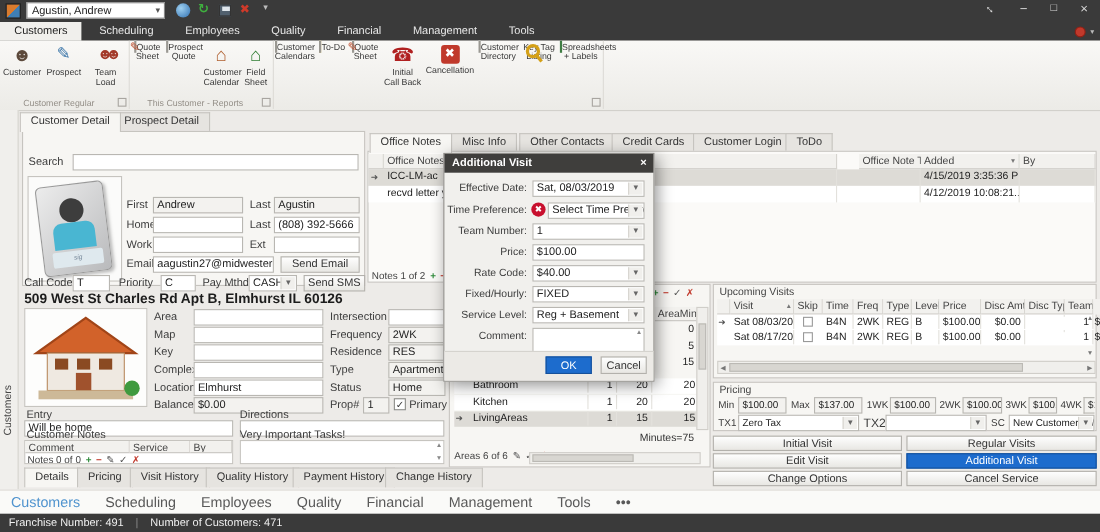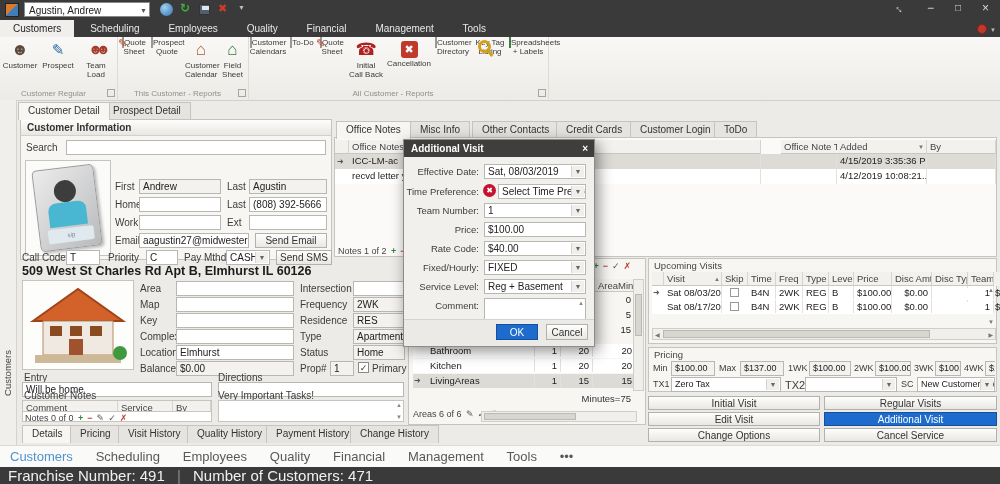--- a/index.html
+++ b/index.html
@@ -60,21 +60,21 @@
          box-shadow:3px 4px 14px rgba(0,0,0,.45);z-index:50}
   .modal-h{position:absolute;left:0;top:0;right:0;height:17px;background:#3f3e3c;color:#fff;font-weight:bold;
          font-size:10px;line-height:17px;padding:0 7px;box-sizing:border-box}
   .mlbl{position:absolute;font-size:9.5px;color:#3c3c3c;text-align:right;width:75px;white-space:nowrap}
   .err{position:absolute;width:13px;height:13px;border-radius:50%;background:#c8102e;color:#fff;font-size:8px;font-weight:bold;
        display:flex;align-items:center;justify-content:center}
   
   .bottomnav{position:absolute;left:0;top:445px;width:1000px;height:22px;background:#fafaf8;border-top:1px solid #dcdad5}
   .bn{display:inline-block;font-size:13px;color:#595959;padding:3px 10px 0 10px}
   .bn.active{color:#4f93ce}
-  .statusbar{position:absolute;left:0;top:467px;width:1000px;height:17px;background:#3a3a3a;color:#f0f0f0;font-size:15px;line-height:17px}
+  .statusbar{position:absolute;left:0;top:467px;width:1000px;height:17px;background:#3a3a3a;color:#f0f0f0;font-size:10px;line-height:17px}
   .tabbtn{position:absolute;height:17px;line-height:16px;padding:0 9px;font-size:10px;background:#e6e4e0;
           border:1px solid #c6c4bf;border-bottom:none;color:#333}
   .tabbtn.active{background:#f7f6f3;font-weight:normal}
   .vtab{position:absolute;left:0;top:100px;width:16px;height:345px;background:#f0efec;border-right:1px solid #d5d3ce}
   .vtab span{position:absolute;top:250px;left:2px;font-size:9.5px;color:#444;writing-mode:vertical-rl;transform:rotate(180deg)}
   .rowsel{background:#dddbd6}
 </style>
 </head>
 <body>
 
@@ -172,34 +172,32 @@
       <span>Customer Directory</span>
     </div>
     <div class="ritem" style="left:225px;width:34px">
       <span class="keyicon"></span>
       <span>Key Tag Listing</span>
     </div>
     <div class="ritem" style="left:261px;width:38px">
       <span class="sheeticon"></span>
       <span>Spreadsheets + Labels</span>
     </div>
-    <div class="rglabel">All Customer - Reports</div>
     <span class="launcher"></span>
   </div>
 </div>
 
 <div class="vtab">
   <span>Customers</span>
 </div>
 
 <div class="tabbtn active" style="left:18px;top:102px;z-index:2">Customer Detail</div>
 <div class="tabbtn" style="left:103px;top:102px">Prospect Detail</div>
 
 <div class="grp" style="left:20px;top:119px;width:312px;height:141px">
-  <div class="panel-title">Customer Information</div>
   <div class="lbl" style="left:5px;top:22px">Search</div>
   <div class="inp" style="left:45px;top:20px;width:260px"></div>
 
   <div class="abs" style="left:4px;top:40px;width:86px;height:96px;background:#fbfbfa;border:1px solid #c6c4bf">
     <div class="abs" style="left:10px;top:6px;width:62px;height:82px;background:linear-gradient(135deg,#ececec,#b9babc);border:1px solid #9a9a9a;border-radius:5px;transform:rotate(-7deg);box-shadow:2px 2px 3px rgba(0,0,0,.25)">
       <div class="abs" style="left:19px;top:12px;width:22px;height:22px;border-radius:50%;background:#3d3d3d"></div>
       <div class="abs" style="left:11px;top:34px;width:38px;height:24px;border-radius:8px 8px 0 0;background:#49b6d2"></div>
       <div class="abs" style="left:8px;top:60px;width:46px;height:14px;background:#dfe9ee;border-radius:2px;font-size:6px;color:#789;line-height:14px;text-align:center;font-style:italic">sig</div>
     </div>
   </div>

